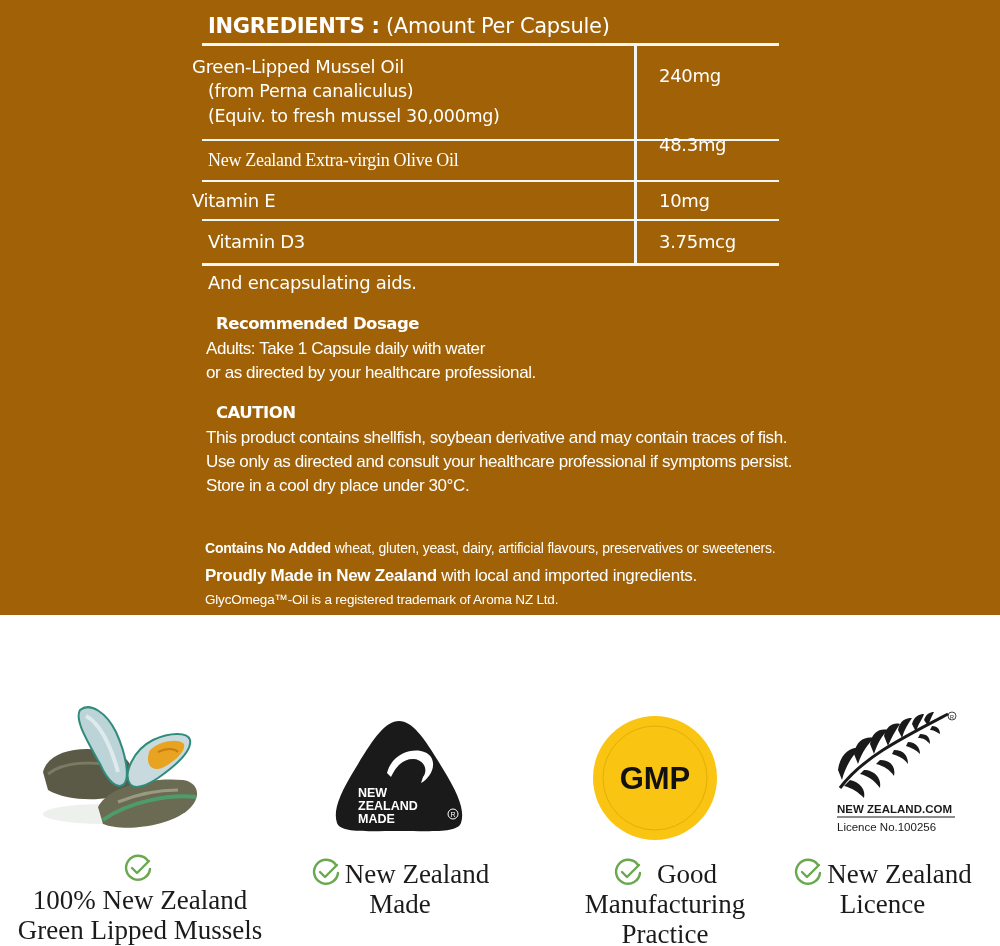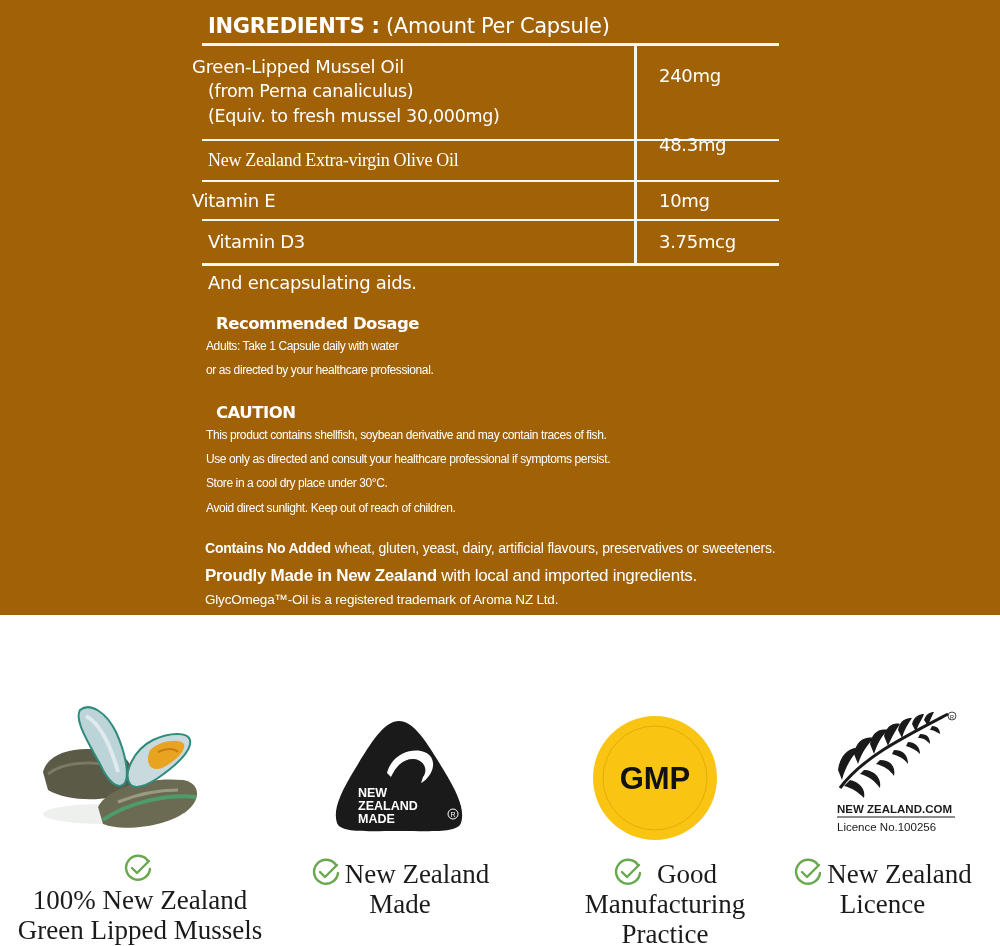--- a/index.html
+++ b/index.html
@@ -26,21 +26,21 @@
       white-space: nowrap; color: #ffffff; letter-spacing: -0.3px;
     }
     .cell.sub { font-size: 17.5px; }
 
     .sect-h {
       position: absolute; left: 206px; font-family: "DejaVu Sans", sans-serif;
       font-size: 16.5px; font-weight: bold; letter-spacing: -0.5px; white-space: nowrap; margin-left: 10px;
     }
     .body-line {
       position: absolute; left: 206px; font-family: "Liberation Sans", sans-serif;
-      font-size: 12px; letter-spacing: -0.4px; white-space: nowrap; text-align: right;
+      font-size: 17px; letter-spacing: -0.4px; white-space: nowrap; text-align: right;
     }
     .small-line {
       position: absolute; left: 205px; font-family: "Liberation Sans", sans-serif;
       font-size: 14px; white-space: nowrap; letter-spacing: -0.2px;
     }
     .small-line b { font-weight: bold; }
     .med-line {
       position: absolute; left: 205px; font-family: "Liberation Sans", sans-serif;
       font-size: 17px; white-space: nowrap; letter-spacing: -0.3px;
     }
@@ -88,21 +88,20 @@
   <div class="cell" style="left:208px;top:272px;">And encapsulating aids.</div>
 
   <div class="sect-h" style="top:314px;">Recommended Dosage</div>
   <div class="body-line" style="top:339px;">Adults: Take 1 Capsule daily with water</div>
   <div class="body-line" style="top:363px;">or as directed by your healthcare professional.</div>
 
   <div class="sect-h" style="top:403px;">CAUTION</div>
   <div class="body-line" style="top:428px;">This product contains shellfish, soybean derivative and may contain traces of fish.</div>
   <div class="body-line" style="top:452px;">Use only as directed and consult your healthcare professional if symptoms persist.</div>
   <div class="body-line" style="top:476px;">Store in a cool dry place under 30°C.</div>
-  <div class="body-line" style="top:501px;">Avoid direct sunlight.  Keep out of reach of children.</div>
 
   <div class="small-line" style="top:540px;">
     <b>Contains No Added</b><span> wheat, gluten, yeast, dairy, artificial flavours, preservatives or sweeteners.</span>
   </div>
   <div class="med-line" style="top:566px;">
     <b>Proudly Made in New Zealand</b><span> with local and imported ingredients.</span>
   </div>
   <div class="small-line" style="top:592px;font-size:13.5px;">GlycOmega™-Oil is a registered trademark of Aroma NZ Ltd.</div>
 </div>
 

